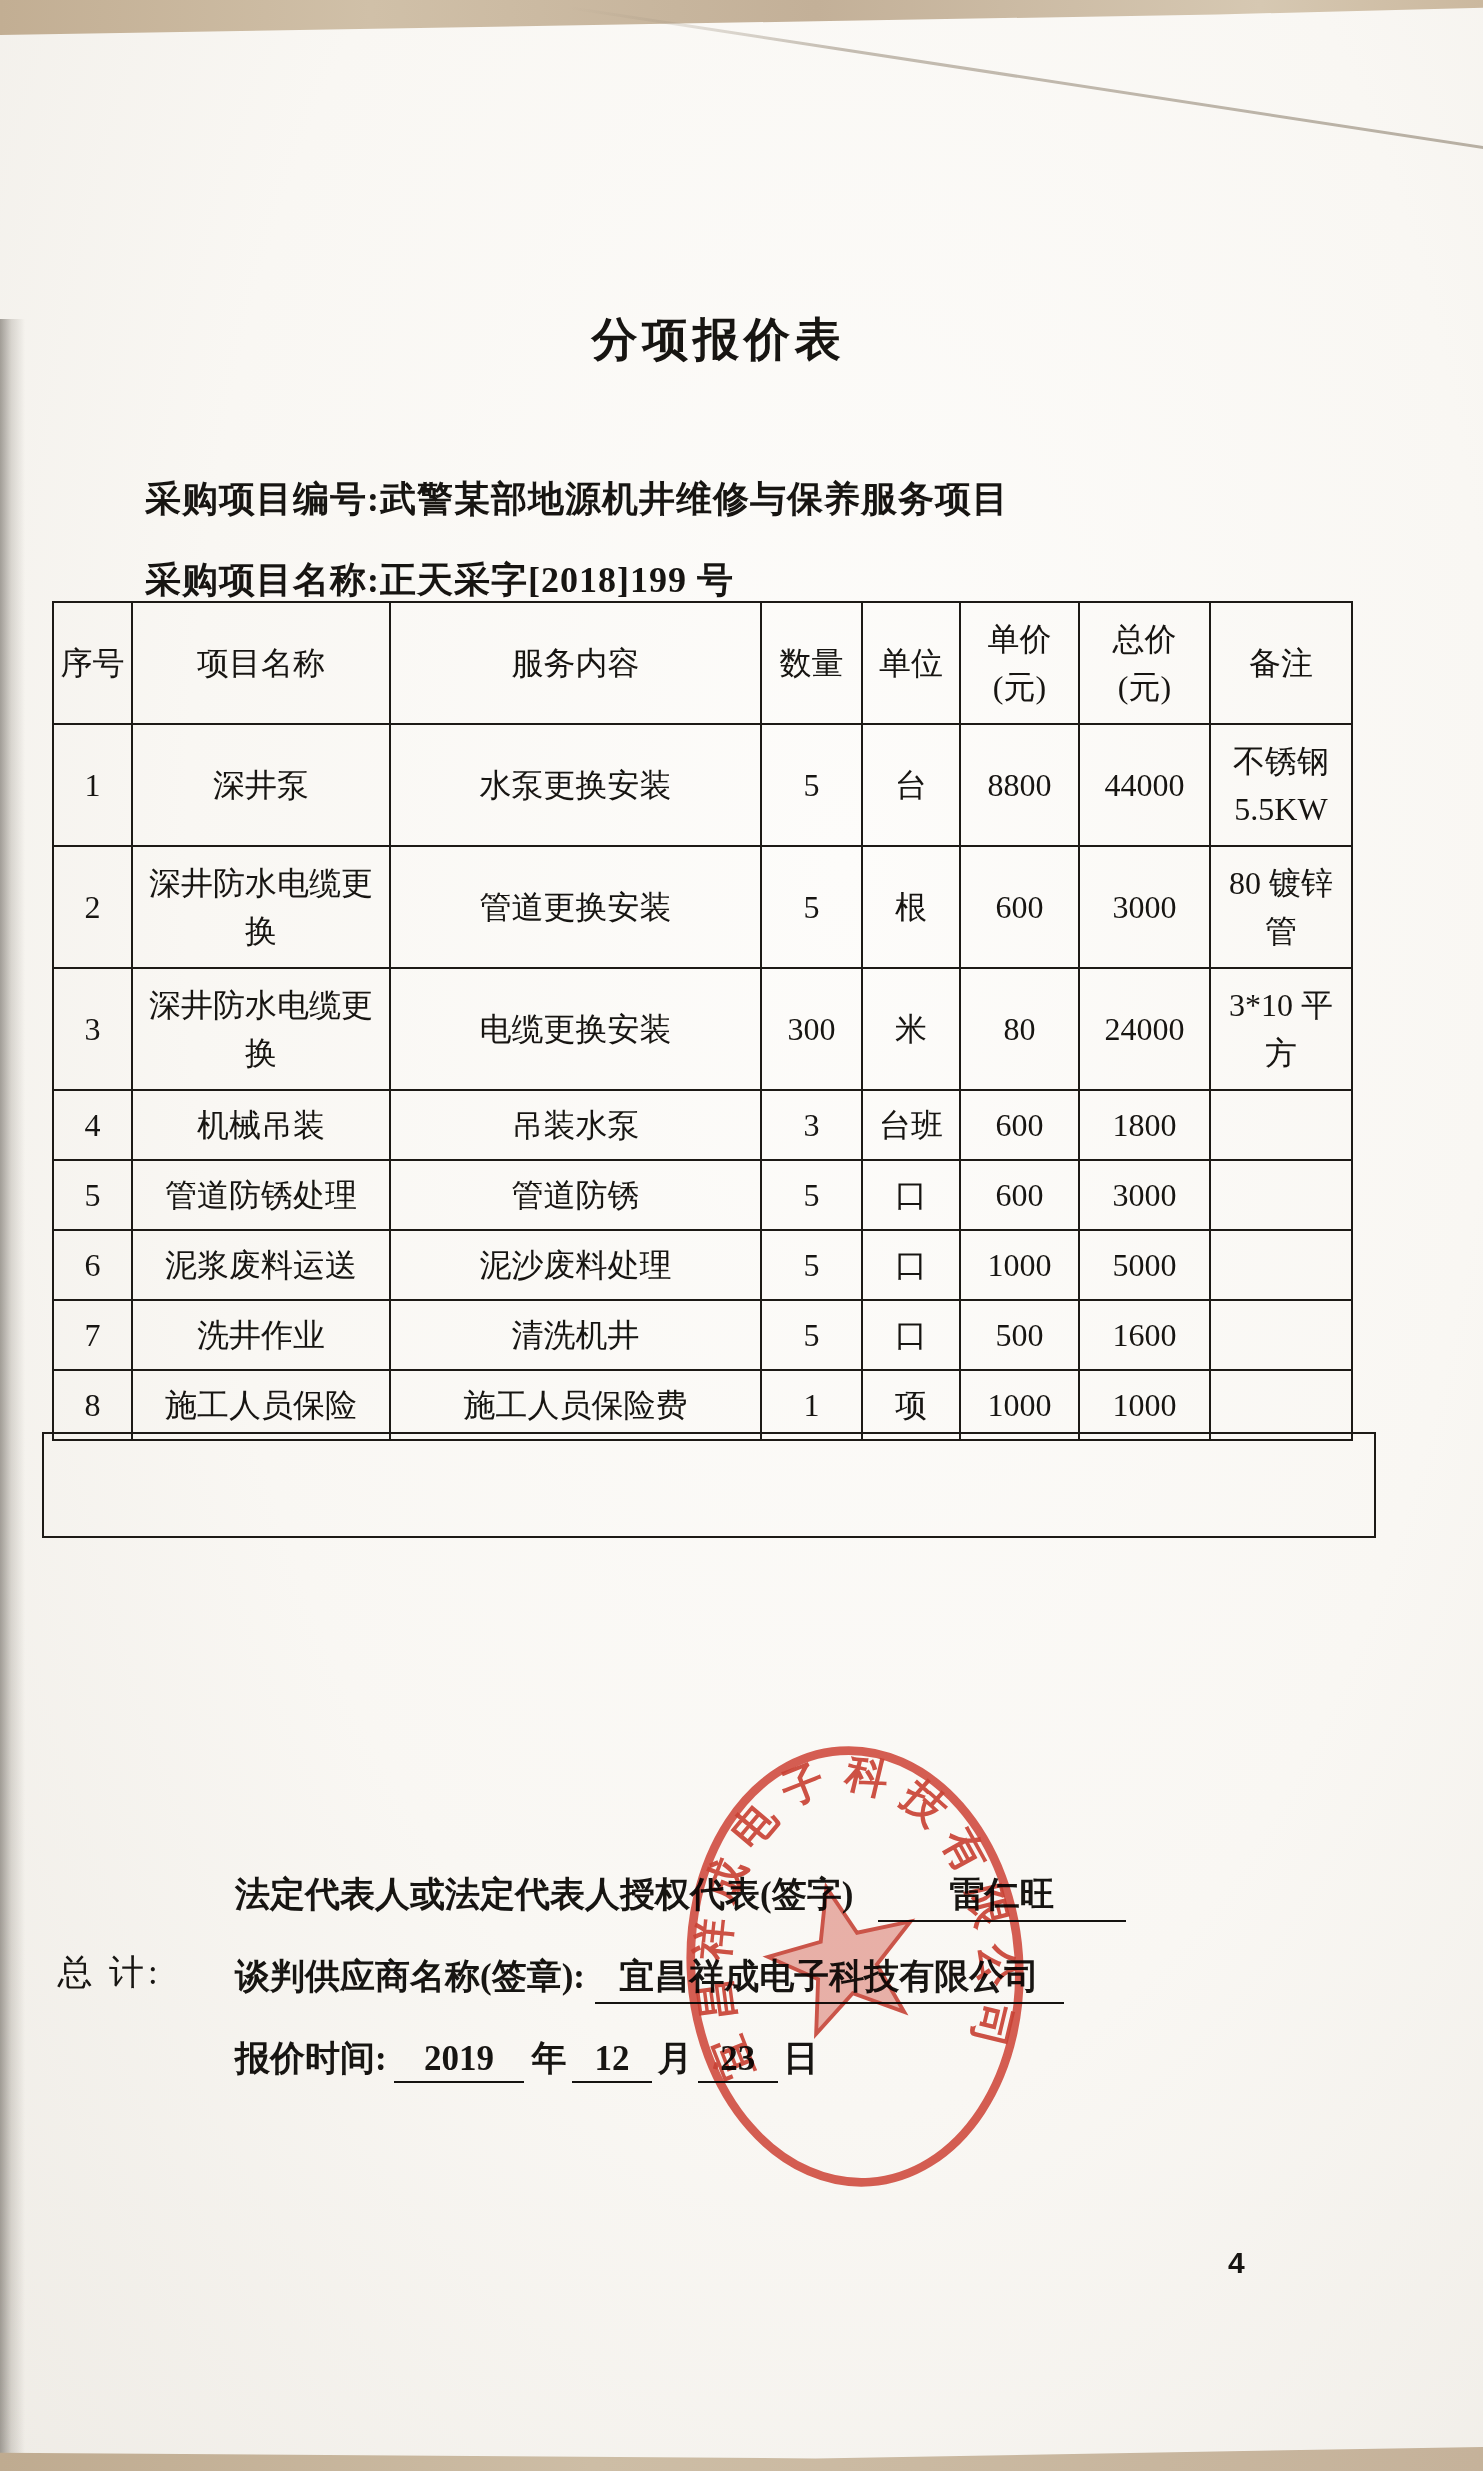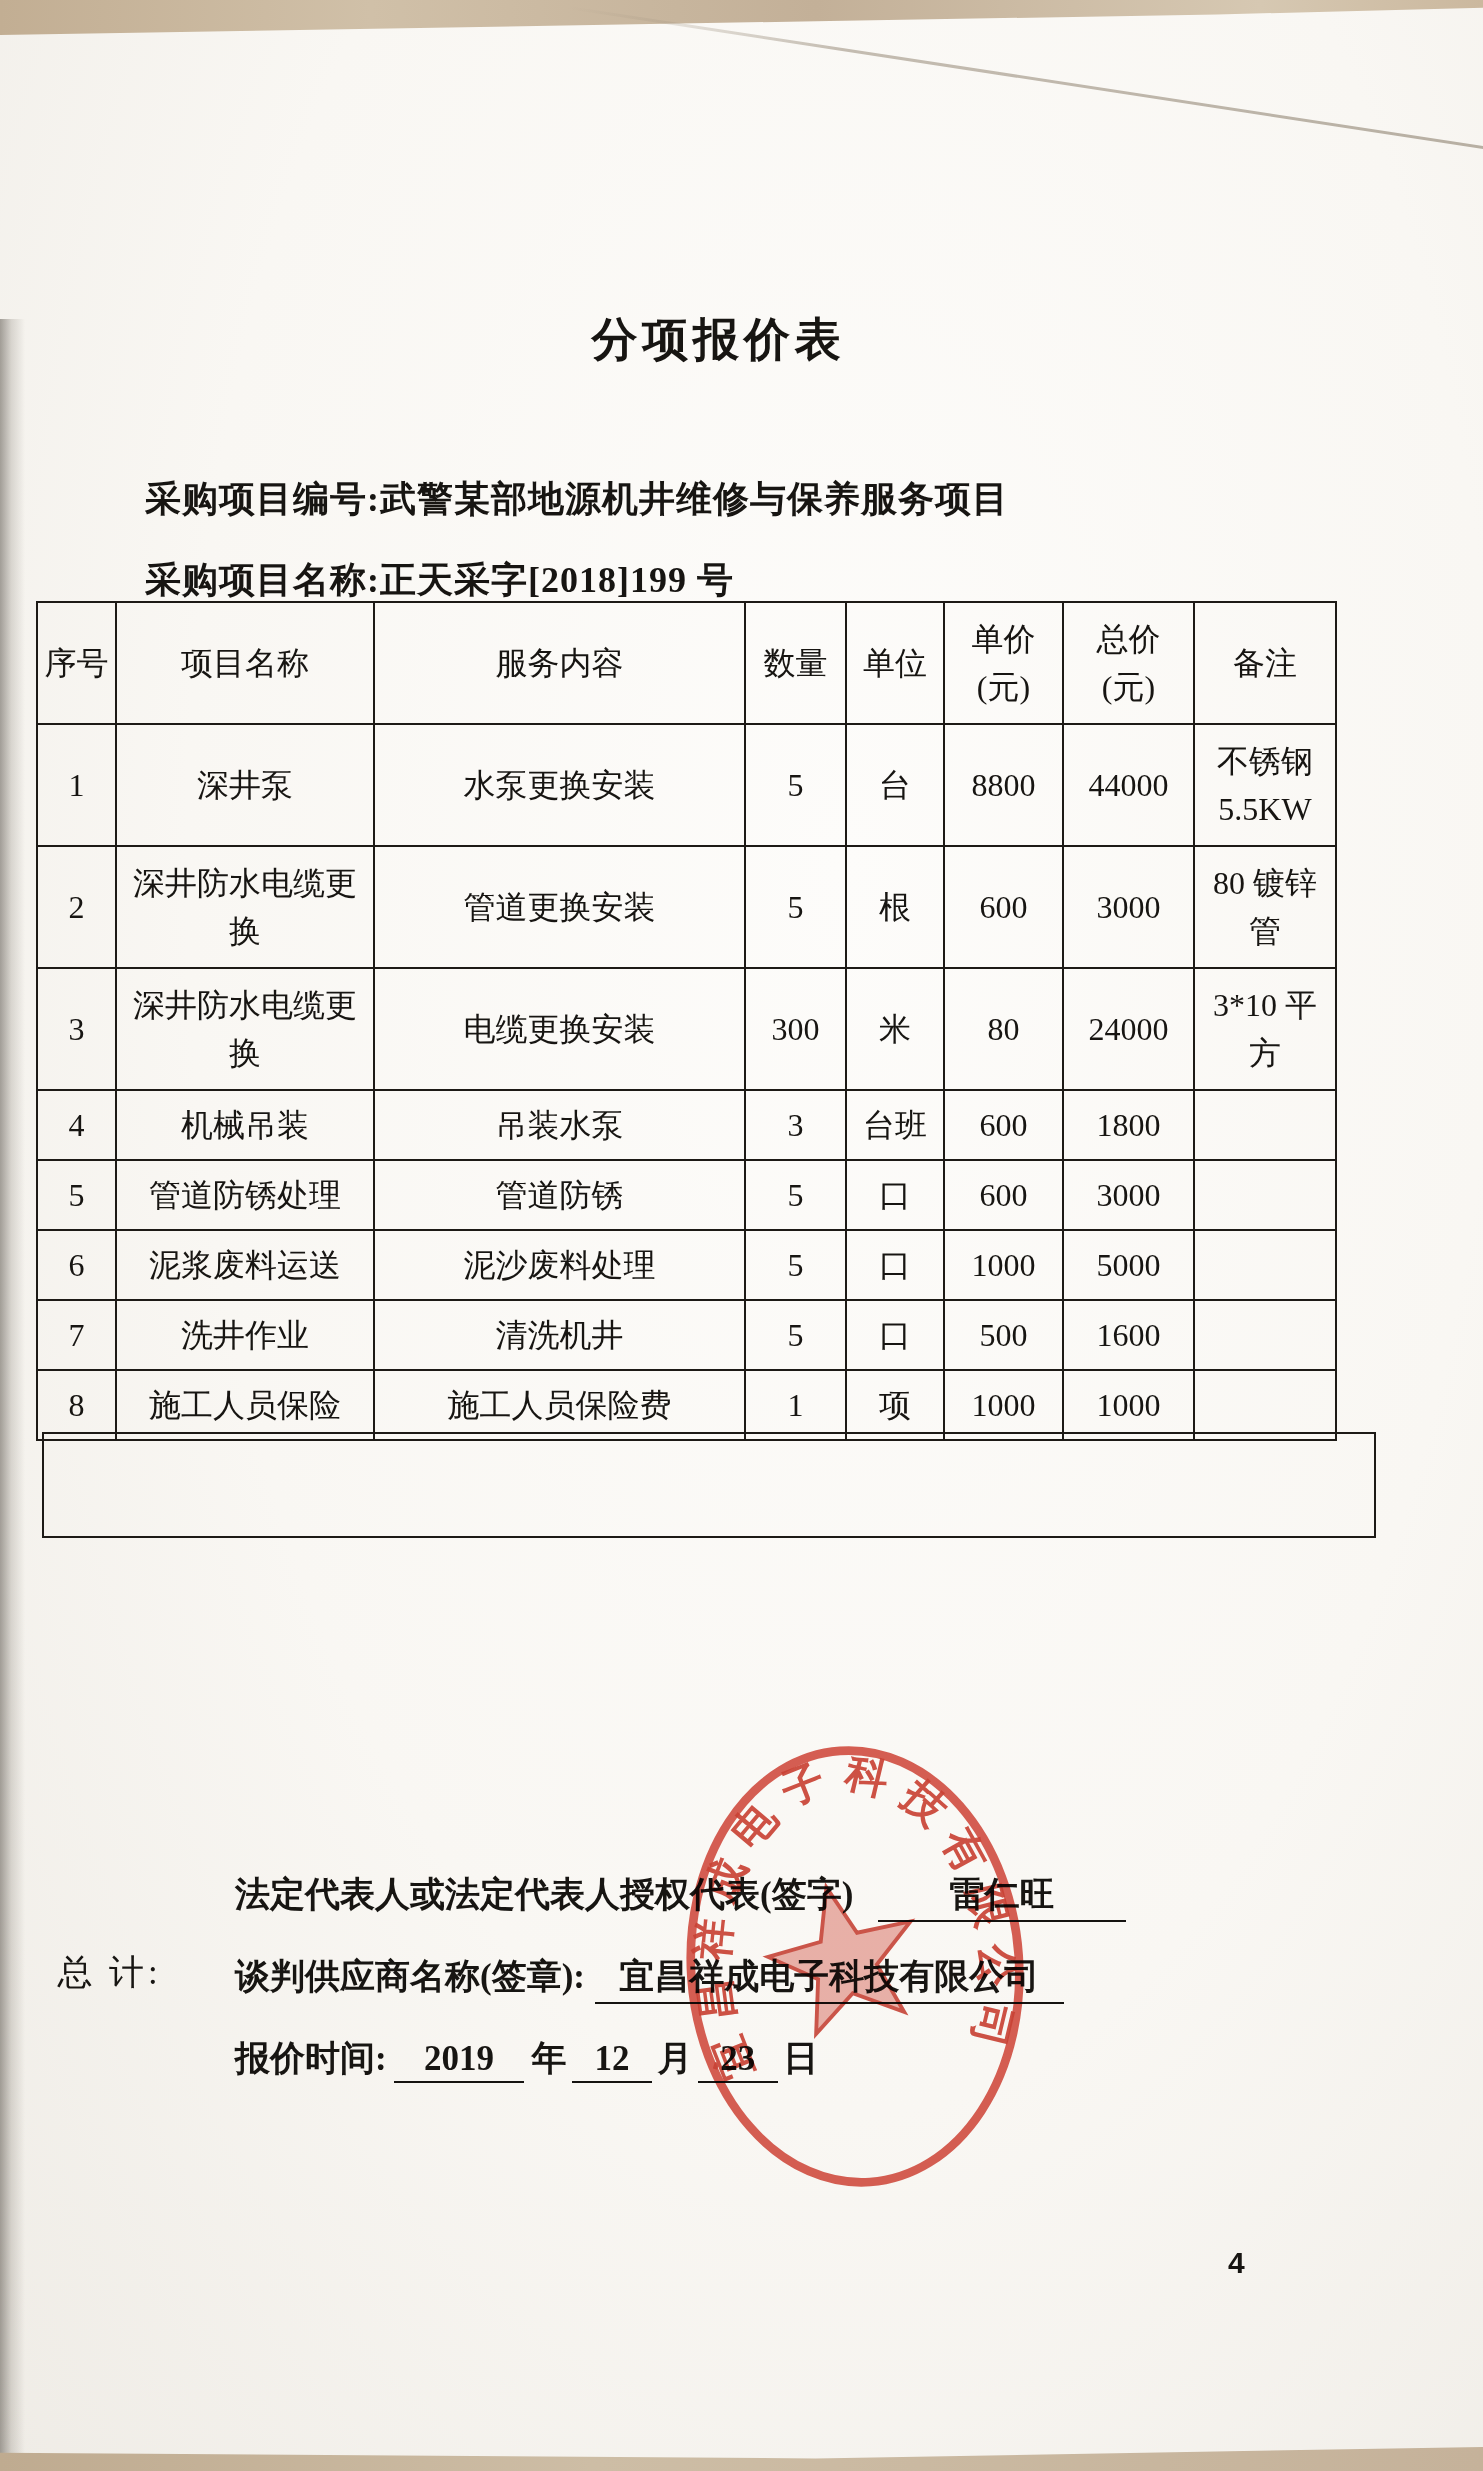--- a/index.html
+++ b/index.html
@@ -38,21 +38,21 @@
   
   .page-title{
     position:absolute;top:309px;left:0;width:1437px;text-align:center;
     font-size:46px;font-weight:700;letter-spacing:4.8px;
   }
   .meta-line{position:absolute;left:145px;font-size:36px;font-weight:700;letter-spacing:1px;white-space:nowrap;}
   .meta-1{top:475px;}
   .meta-2{top:556px;}
   
   table.quote{
-    position:absolute;left:36px;top:601px;width:1300px;
+    position:absolute;left:52px;top:601px;width:1300px;
     border-collapse:collapse;table-layout:fixed;
   }
   table.quote th,table.quote td{
     border:2.9px solid #1d1a16;text-align:center;vertical-align:middle;
     font-size:32px;font-weight:500;line-height:1.5;padding:1.9px 5.8px;
     overflow:hidden;
   }
   tr.h-tall{height:122px;}
   tr.h-short{height:70px;}
   

